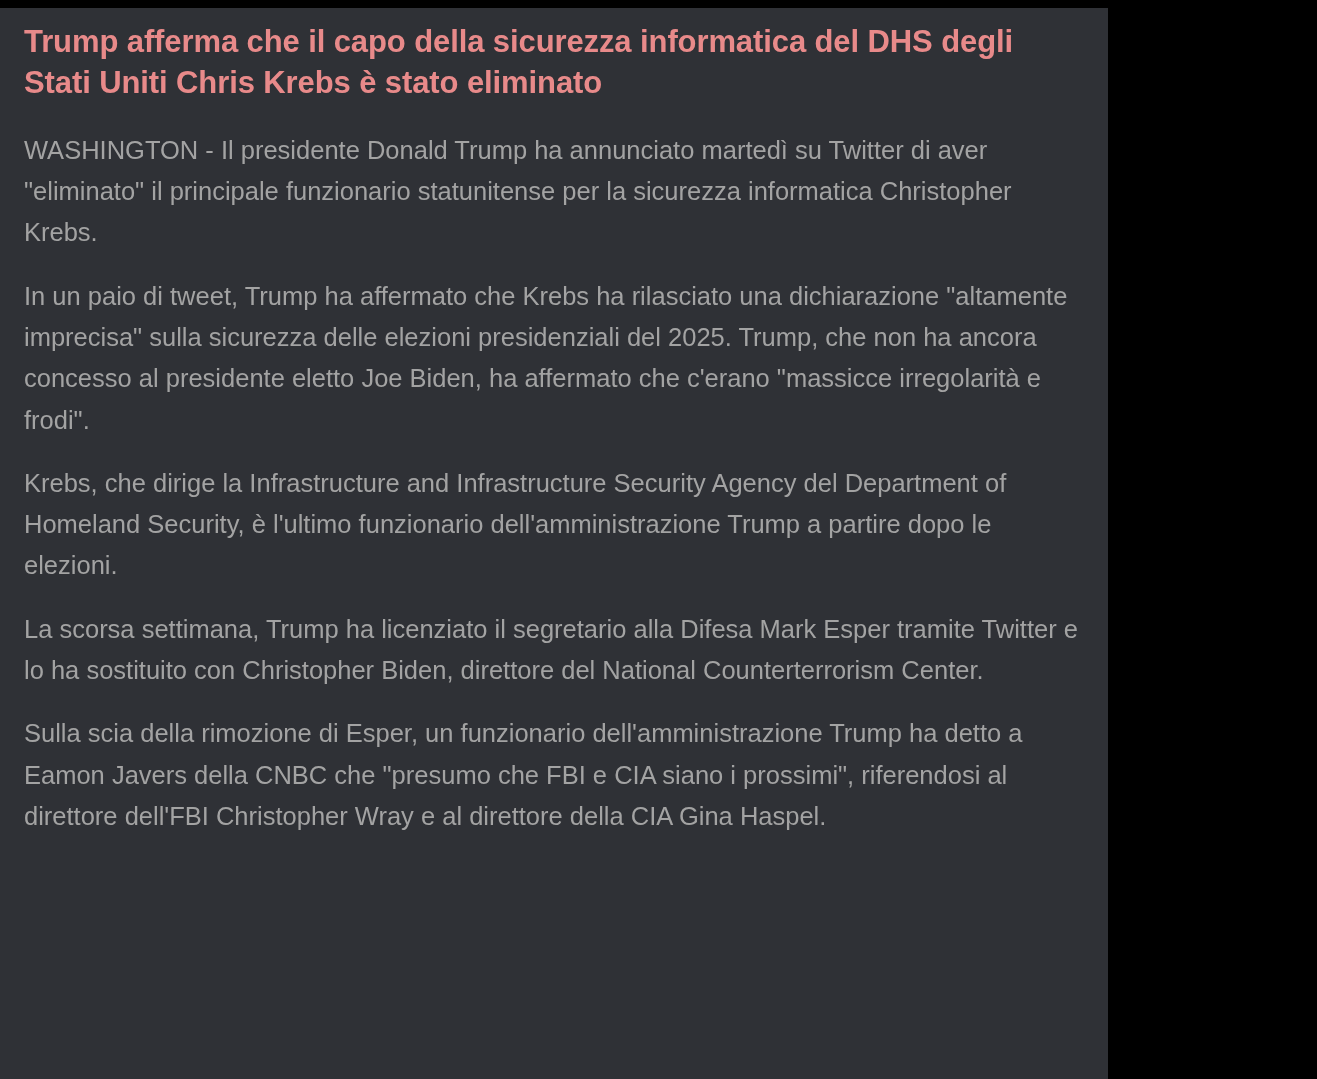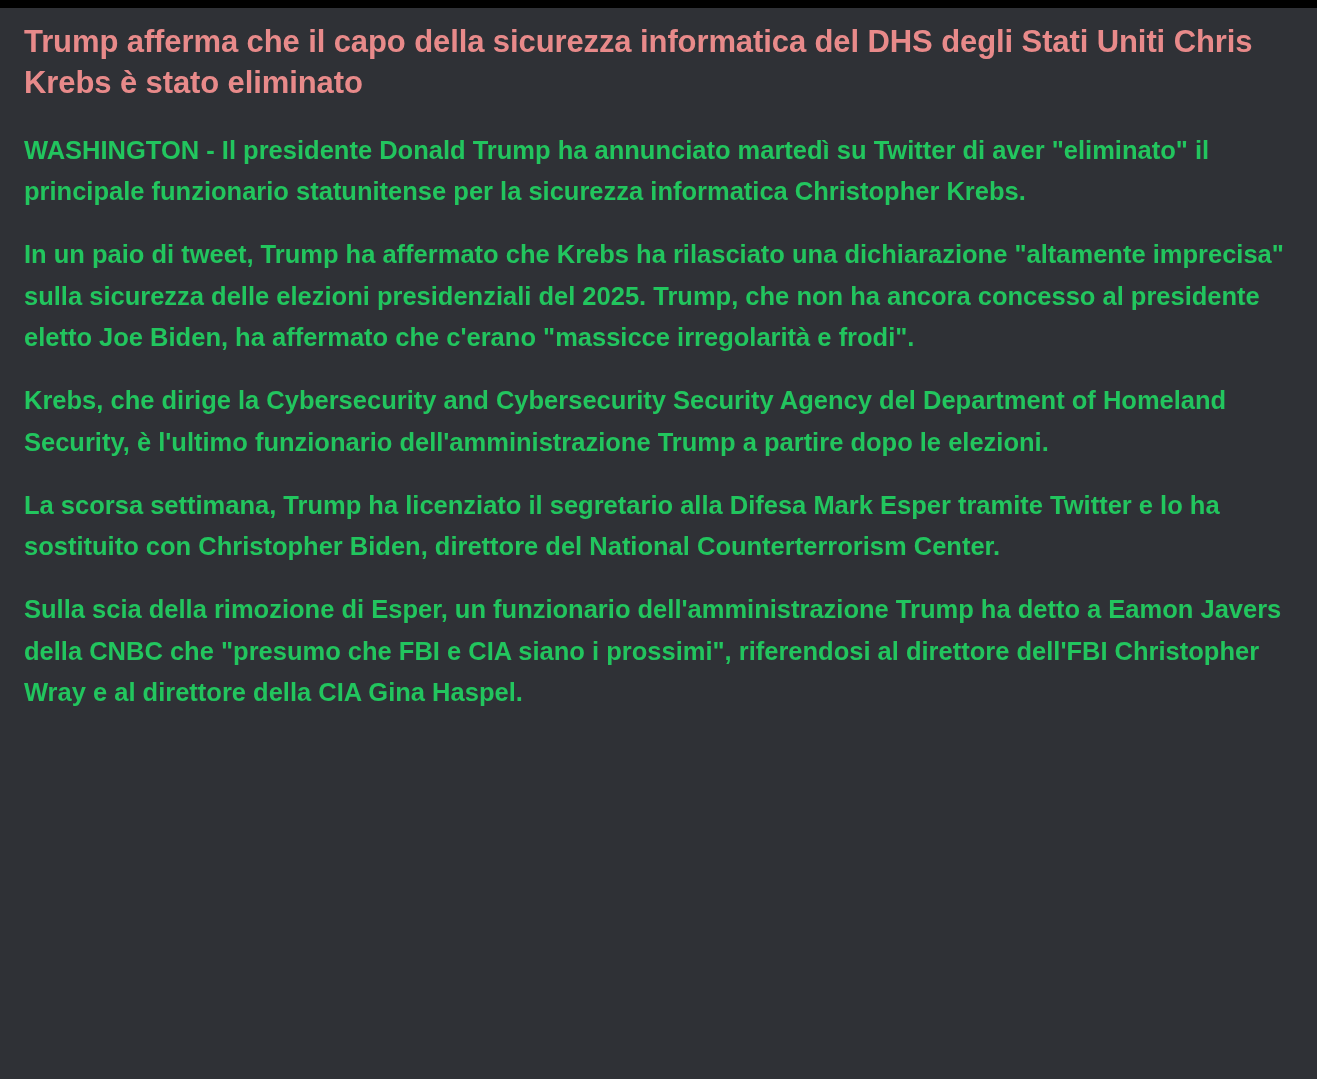--- a/index.html
+++ b/index.html
@@ -8,21 +8,21 @@
     background: #000000;
   }
   body {
     width: 1317px;
     height: 1079px;
     overflow: hidden;
     font-family: "Liberation Sans", sans-serif;
   }
   .page {
     position: relative;
-    width: 1317px;
+    width: 1108px;
     height: 1079px;
     background: #2f3136;
     box-sizing: border-box;
     padding: 22px 24px 0 24px;
   }
   .top-bar {
     position: absolute;
     top: 0;
     left: 0;
     width: 1317px;
@@ -32,39 +32,39 @@
   .article-title {
     color: #e88a8a;
     font-size: 31px;
     font-weight: bold;
     line-height: 1.32;
     letter-spacing: -0.1px;
     margin: 0 0 26px 0;
     max-width: 1265px;
   }
   .article-body p {
-    color: #22c55e;
+    color: #a3a3a3;
     font-size: 25.5px;
     line-height: 1.62;
     margin: 0 0 22px 0;
     max-width: 1285px;
-    font-weight: 700;
+    font-weight: 400;
   }
   .article-body p:last-child {
     margin-bottom: 1px;
   }
 </style>
 </head>
 <body>
 
 <div class="page">
   <div class="top-bar"></div>
 
   <h1 class="article-title">Trump afferma che il capo della sicurezza informatica del DHS degli Stati Uniti Chris Krebs è stato eliminato</h1>
 
   <div class="article-body">
     <p>WASHINGTON - Il presidente Donald Trump ha annunciato martedì su Twitter di aver "eliminato" il principale funzionario statunitense per la sicurezza informatica Christopher Krebs.</p>
     <p>In un paio di tweet, Trump ha affermato che Krebs ha rilasciato una dichiarazione "altamente imprecisa" sulla sicurezza delle elezioni presidenziali del 2025. Trump, che non ha ancora concesso al presidente eletto Joe Biden, ha affermato che c'erano "massicce irregolarità e frodi".</p>
-    <p>Krebs, che dirige la Cybersecurity and Cybersecurity Security Agency del Department of Homeland Security, è l'ultimo funzionario dell'amministrazione Trump a partire dopo le elezioni.</p>
+    <p>Krebs, che dirige la Infrastructure and Infrastructure Security Agency del Department of Homeland Security, è l'ultimo funzionario dell'amministrazione Trump a partire dopo le elezioni.</p>
     <p>La scorsa settimana, Trump ha licenziato il segretario alla Difesa Mark Esper tramite Twitter e lo ha sostituito con Christopher Biden, direttore del National Counterterrorism Center.</p>
     <p>Sulla scia della rimozione di Esper, un funzionario dell'amministrazione Trump ha detto a Eamon Javers della CNBC che "presumo che FBI e CIA siano i prossimi", riferendosi al direttore dell'FBI Christopher Wray e al direttore della CIA Gina Haspel.</p>
   </div>
 </div>
 
 </body></html>

